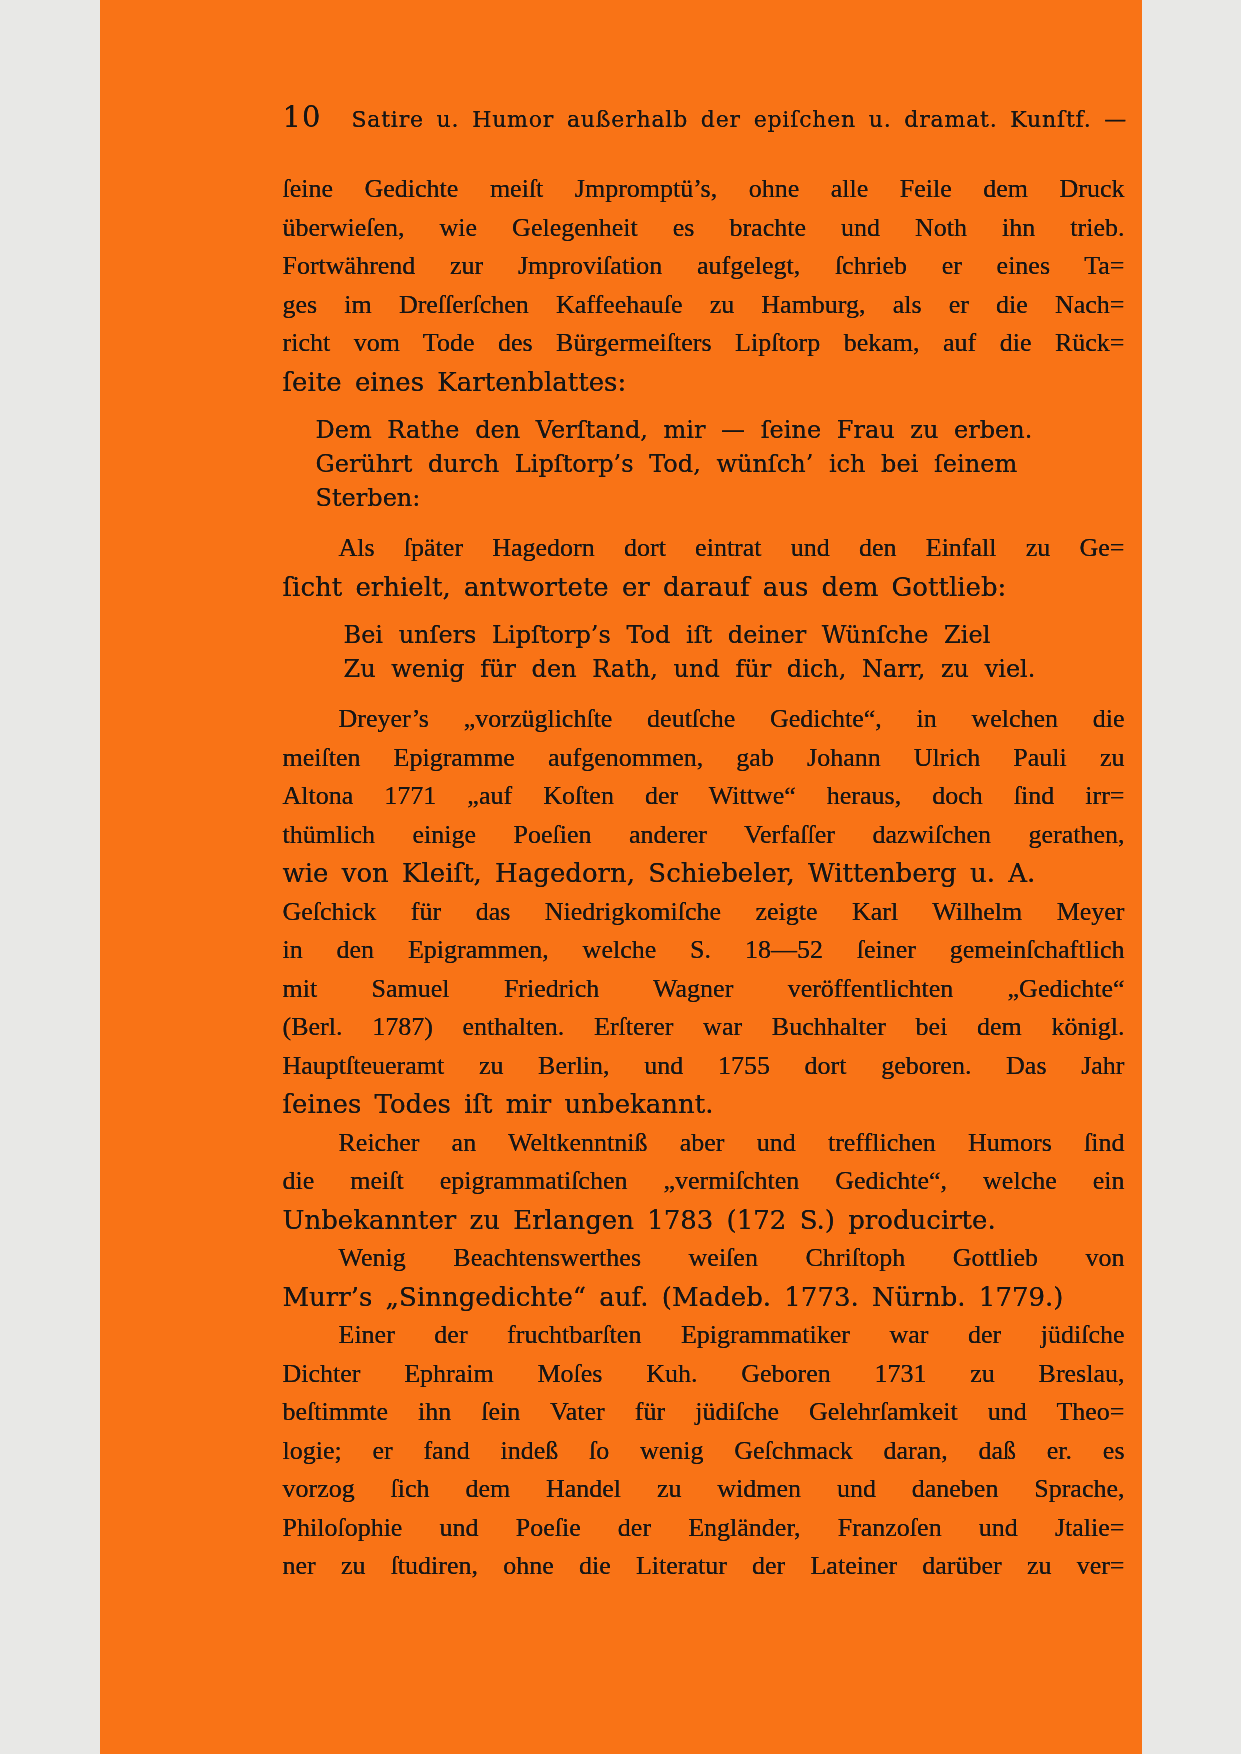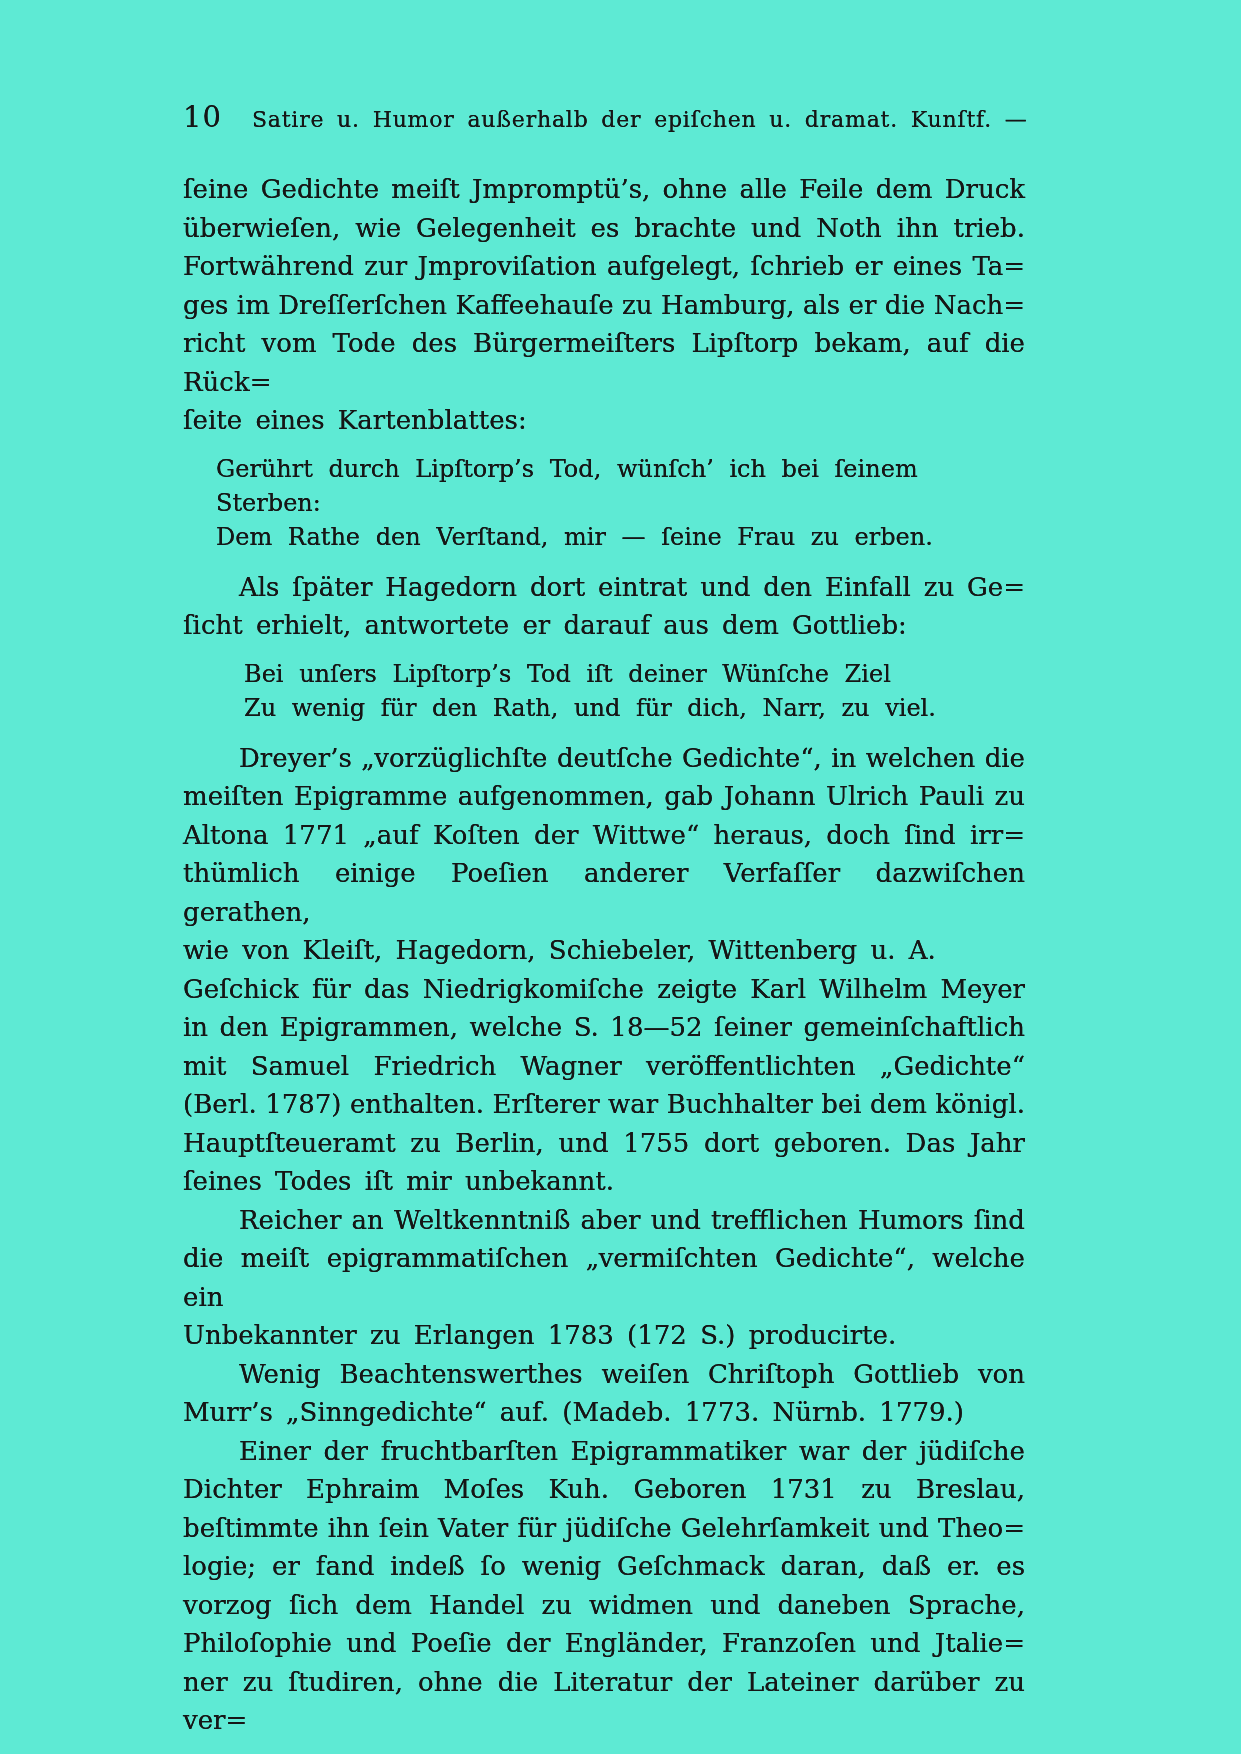--- a/index.html
+++ b/index.html
@@ -2,24 +2,24 @@
 <html lang="de"><head>
 <meta charset="utf-8">
 <style>
   html, body {
     margin: 0;
     padding: 0;
     background: #e8e8e6;
   }
   .page {
     position: relative;
-    width: 1241px;
+    width: 1042px;
     height: 1754px;
     margin: 0 auto;
-    background: #5eead4;
+    background: #f97316;
     color: #161616;
     font-family: "DejaVu Serif", "Liberation Serif", serif;
     overflow: hidden;
     text-shadow: 0 0 0.5px currentColor;
   }
   .running-header {
     position: absolute;
     left: 183px;
     top: 100px;
     width: 842px;
@@ -45,20 +45,21 @@
   }
   .paragraph { margin: 0; }
   .line {
     font-size: 26px;
     line-height: 38.5px;
     white-space: normal;
   }
   .jline {
     text-align: justify;
     text-align-last: justify;
+    font-family: Liberation Serif, serif;
   }
   .lline {
     text-align: left;
     text-align-last: left;
     word-spacing: 5px;
   }
   .indent-first { text-indent: 56px; }
   .verse-block {
     margin-top: 12px;
     margin-bottom: 14px;
@@ -86,22 +87,22 @@
   <main class="body-block" id="text-block">
       <div class="paragraph">
         <div class="line jline">ſeine Gedichte meiſt Jmpromptü’s, ohne alle Feile dem Druck</div>
         <div class="line jline">überwieſen, wie Gelegenheit es brachte und Noth ihn trieb.</div>
         <div class="line jline">Fortwährend zur Jmproviſation aufgelegt, ſchrieb er eines Ta=</div>
         <div class="line jline">ges im Dreſſerſchen Kaffeehauſe zu Hamburg, als er die Nach=</div>
         <div class="line jline">richt vom Tode des Bürgermeiſters Lipſtorp bekam, auf die Rück=</div>
         <div class="line lline">ſeite eines Kartenblattes:</div>
       </div>
       <div class="verse-block verse-1">
+        <div class="line">Dem Rathe den Verſtand, mir — ſeine Frau zu erben.</div>
         <div class="line">Gerührt durch Lipſtorp’s Tod, wünſch’ ich bei ſeinem Sterben:</div>
-        <div class="line">Dem Rathe den Verſtand, mir — ſeine Frau zu erben.</div>
       </div>
       <div class="paragraph">
         <div class="line jline indent-first">Als ſpäter Hagedorn dort eintrat und den Einfall zu Ge=</div>
         <div class="line lline">ſicht erhielt, antwortete er darauf aus dem Gottlieb:</div>
       </div>
       <div class="verse-block verse-2">
         <div class="line">Bei unſers Lipſtorp’s Tod iſt deiner Wünſche Ziel</div>
         <div class="line">Zu wenig für den Rath, und für dich, Narr, zu viel.</div>
       </div>
       <div class="paragraph">

